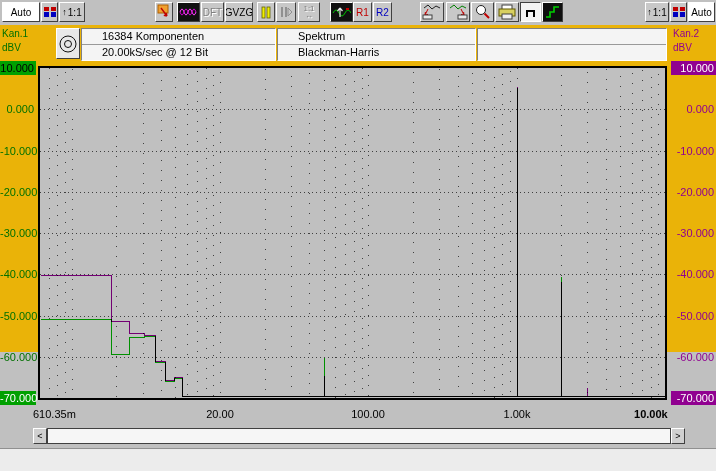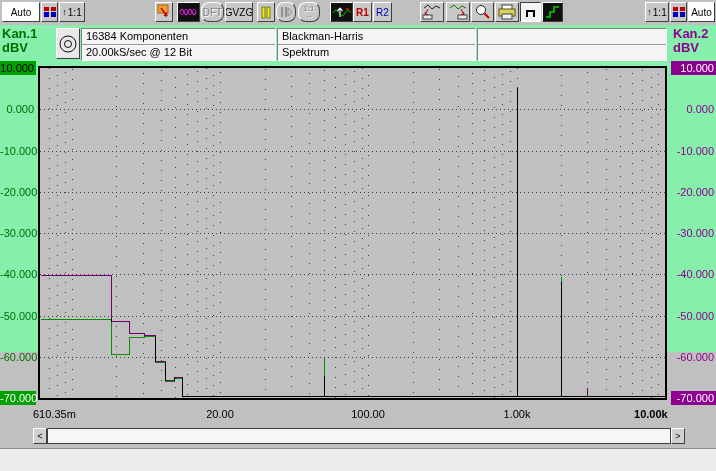--- a/index.html
+++ b/index.html
@@ -1,53 +1,53 @@
 <!DOCTYPE html>
 <html style="--c1t: #007000; --c2t: #900090; --c1b: #00A000; --c2b: #900090;"><head>
 <meta charset="utf-8">
 <style>
   * { margin:0; padding:0; box-sizing:border-box; }
   html,body { width:716px; height:471px; overflow:hidden; }
   body { font-family:"Liberation Sans", sans-serif; background:#c0c0c0; }
-  #app { position:relative; width:716px; height:352px; background:#86efac; font-size:11px; }
+  #app { position:relative; width:716px; height:352px; background:#eab308; font-size:11px; }
 
   
   #toolbar { position:absolute; left:0; top:0; width:716px; height:25px; background:#c0c0c0; }
   .tbtn {
     position:absolute; top:2px; height:20px;
     background:#c8c8c8;
     border:1px solid; border-color:#ffffff #404040 #404040 #ffffff;
     display:flex; align-items:center; justify-content:center;
     font-size:10px; color:#000; cursor:default; overflow:hidden;
   }
   .tbtn.white { background:#ffffff; }
   .tbtn.dark  { background:#101010; }
   .tbtn.pressed { border-color:#404040 #ffffff #ffffff #404040; background:#f4f4f4; }
-  .tbtn.disabled { color:#808080; text-shadow:1px 1px 0 #ffffff;border-radius:8px; }
-  .red-text  { color:#c00000;font-weight:bold; }
+  .tbtn.disabled { color:#808080; text-shadow:1px 1px 0 #ffffff; }
+  .red-text  { color:#c00000; }
   .blue-text { color:#0000c0; }
   .flagicon { width:12px; height:10px; display:block;
     background:
       linear-gradient(90deg, transparent 0 40%, #c8c8c8 40% 55%, transparent 55%),
       linear-gradient(#c00000 0 40%, #c8c8c8 40% 55%, #0000c0 55% 100%);
   }
   .upchar { font-size:9px; margin-right:1px; }
   .gate { width:9px; height:7px; border-top:2px solid #000; border-left:2px solid #000; border-right:2px solid #000; margin-top:2px; }
   .stack { display:flex; flex-direction:column; line-height:7px; font-size:8px; align-items:center; }
 
   
-  .chanlabel { position:absolute; font-size:13px; line-height:14px; font-weight:bold; }
+  .chanlabel { position:absolute; font-size:10px; line-height:14px; font-weight:normal; }
   #chan1 { left:2px;  top:27px; color:var(--c1t); }
   #chan2 { left:673px; top:27px; color:var(--c2t); }
   #discbtn { position:absolute; left:56px; top:28px; width:24px; height:31px;
     background:#e8e8e8; border:1px solid; border-color:#ffffff #404040 #404040 #ffffff;
     display:flex; align-items:center; justify-content:center; }
   .infobox { position:absolute; top:28px; height:33px; background:#f4f4f4;
     border:1px solid; border-color:#808080 #ffffff #ffffff #808080; }
-  .infocell { height:16px; line-height:15px; padding-left:4px; font-size:11px; color:#000;
+  .infocell { height:16px; line-height:15px; padding-left:20px; font-size:11px; color:#000;
     border-bottom:1px solid #999; white-space:nowrap; overflow:hidden; }
   .infocell:last-child { border-bottom:none; }
   #infobox1 { left:81px;  width:195px; }
   #infobox2 { left:277px; width:199px; }
   #infobox3 { left:477px; width:190px; }
 
   
   #plot { position:absolute; left:38px; top:66px; width:629px; height:334px;
     border:2px solid #000; background:#c0c0c0; }
   #plot svg { display:block; }
@@ -205,22 +205,22 @@
       <circle cx="10" cy="11" r="8" fill="none" stroke="#101010"></circle>
       <circle cx="10" cy="11" r="3.5" fill="none" stroke="#101010"></circle>
     </svg>
   </div>
 
   <div id="infobox1" class="infobox">
     <div class="infocell">16384 Komponenten</div>
     <div class="infocell">20.00kS/sec @ 12 Bit</div>
   </div>
   <div id="infobox2" class="infobox">
+    <div class="infocell">Spektrum</div>
     <div class="infocell">Blackman-Harris</div>
-    <div class="infocell">Spektrum</div>
   </div>
   <div id="infobox3" class="infobox">
     <div class="infocell"></div>
     <div class="infocell"></div>
   </div>
 
   <div id="plot">
     <svg id="plot-svg" width="625" height="330">
         <line x1="0" y1="289.5" x2="625" y2="289.5" stroke="#404040" stroke-width="1" stroke-dasharray="1 3" shape-rendering="crispEdges"></line>
         <line x1="0" y1="248.5" x2="625" y2="248.5" stroke="#404040" stroke-width="1" stroke-dasharray="1 3" shape-rendering="crispEdges"></line>

